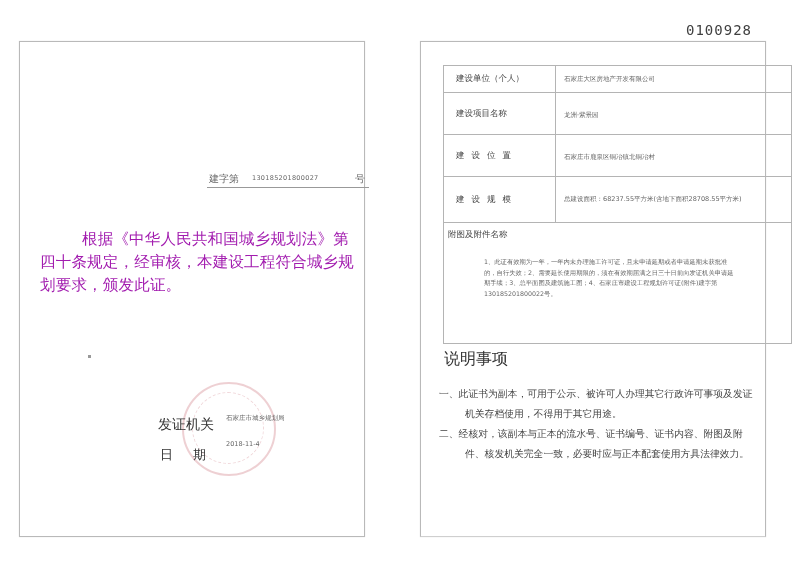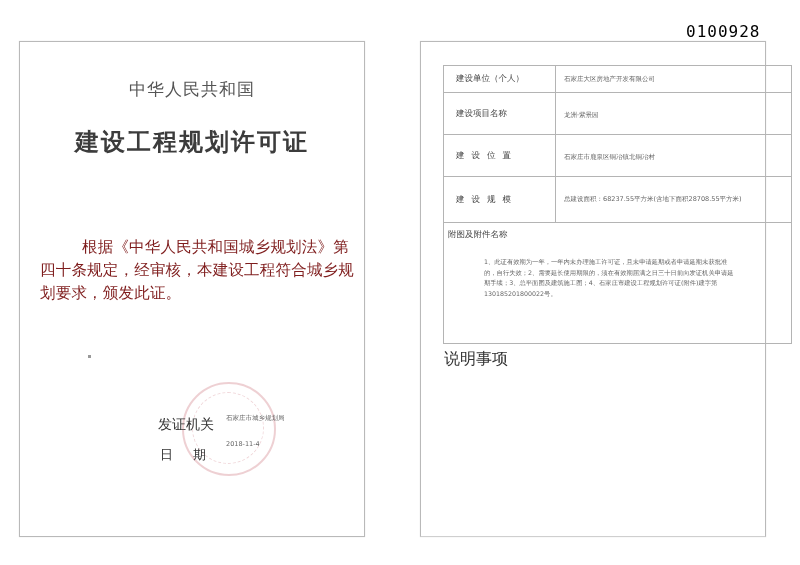--- a/index.html
+++ b/index.html
@@ -24,42 +24,42 @@
   }
   .cert-no {
     position: absolute; left: 187px; top: 129px; width: 162px; height: 16px;
     border-bottom: 1px solid #999; font-size: 9px; color: #666;
   }
   .cert-no .prefix { position: absolute; left: 2px; top: 1px; font-size: 10px; }
   .cert-no .num { position: absolute; left: 45px; top: 3px; font-size: 6.5px; letter-spacing: 0.3px; }
   .cert-no .suffix { position: absolute; right: 4px; top: 1px; font-size: 10px; }
 
   .body-text {
-    position: absolute; left: 20px; top: 194px; width: 318px;
-    font-size: 15.5px; line-height: 23px; color: #7f1d1d; letter-spacing: 0.2px;
+    position: absolute; left: 20px; top: 186px; width: 318px;
+    font-size: 15.5px; line-height: 23px; color: #a21caf; letter-spacing: 0.2px;
   }
   .body-text .indent { display: inline-block; width: 42px; }
 
   .stamp {
     position: absolute; left: 162px; top: 340px; width: 90px; height: 90px;
     border-radius: 50%; border: 2px solid rgba(205,120,130,0.35);
   }
   .stamp-inner {
     position: absolute; left: 8px; top: 8px; width: 70px; height: 70px; border-radius: 50%;
     border: 1px dashed rgba(205,120,130,0.3);
   }
   .issuer-label { position: absolute; left: 138px; top: 374px; font-size: 14px; color: #333; }
   .issuer-value { position: absolute; left: 206px; top: 372px; font-size: 6.5px; color: #666; }
   .date-label { position: absolute; left: 140px; top: 404px; font-size: 13px; color: #333; letter-spacing: 20px; }
   .date-value { position: absolute; left: 206px; top: 398px; font-size: 6.5px; color: #666; }
   .speck { position: absolute; left: 68px; top: 313px; width: 3px; height: 3px; background: #999; }
 
   .serial {
     position: absolute; left: 686px; top: 22px; font-family: "DejaVu Sans Mono", monospace;
-    font-size: 16px; color: #000000; letter-spacing: 1px;
+    font-size: 14px; color: #404040; letter-spacing: 1px;
   }
 
   .info-table {
     position: absolute; left: 22px; top: 23px; width: 349px; border-collapse: collapse;
     border: 1px solid #9a9a9a;
   }
   .info-table td { border: 1px solid #b4b4b4; vertical-align: middle; }
   .info-table td.lbl { width: 98px; font-size: 8.5px; color: #444; padding-left: 12px; height: 22px; }
   .info-table td.val { font-size: 6.5px; color: #666; padding: 2px 8px; }
   .info-table tr.r0 td { height: 22px; }
@@ -75,22 +75,25 @@
   }
 
   .notes-title { position: absolute; left: 23px; top: 307px; font-size: 16px; color: #333; }
   .notes { position: absolute; left: 18px; top: 342px; width: 320px; font-size: 9.8px; line-height: 20px; color: #444; }
   .note { padding-left: 26px; text-indent: -26px; }
 </style>
 </head>
 <body>
 
 <div id="left-page" class="page">
-  <div class="country">中华人民共和国</div>
-  <div class="cert-title">建设工程规划许可证</div>
+  <div class="cert-no">
+    <span class="prefix">建字第</span>
+    <span class="num">130185201800027</span>
+    <span class="suffix">号</span>
+  </div>
   <div class="body-text"><span class="indent"></span><span>根据《中华人民共和国城乡规划法》第四十条规定，经审核，本建设工程符合城乡规划要求，颁发此证。</span></div>
   <div class="speck"></div>
   <div class="stamp">
       <div class="stamp-inner"></div>
     </div>
   <div class="issuer-label">发证机关</div>
   <div class="issuer-value">石家庄市城乡规划局</div>
   <div class="date-label">日期</div>
   <div class="date-value">2018-11-4</div>
 </div>
@@ -119,13 +122,17 @@
     <tr>
       <td colspan="2" class="attach-cell">
         <div class="attach-label">附图及附件名称</div>
         <div class="attach-text">1、此证有效期为一年，一年内未办理施工许可证，且未申请延期或者申请延期未获批准的，自行失效；2、需要延长使用期限的，须在有效期届满之日三十日前向发证机关申请延期手续；3、总平面图及建筑施工图；4、石家庄市建设工程规划许可证(附件)建字第130185201800022号。</div>
       </td>
     </tr>
   </tbody>
     </table>
 
   <div class="notes-title">说明事项</div>
+  <div class="notes">
+    <div class="note">一、此证书为副本，可用于公示、被许可人办理其它行政许可事项及发证机关存档使用，不得用于其它用途。</div>
+    <div class="note">二、经核对，该副本与正本的流水号、证书编号、证书内容、附图及附件、核发机关完全一致，必要时应与正本配套使用方具法律效力。</div>
+  </div>
 </div>
 
 </body></html>

